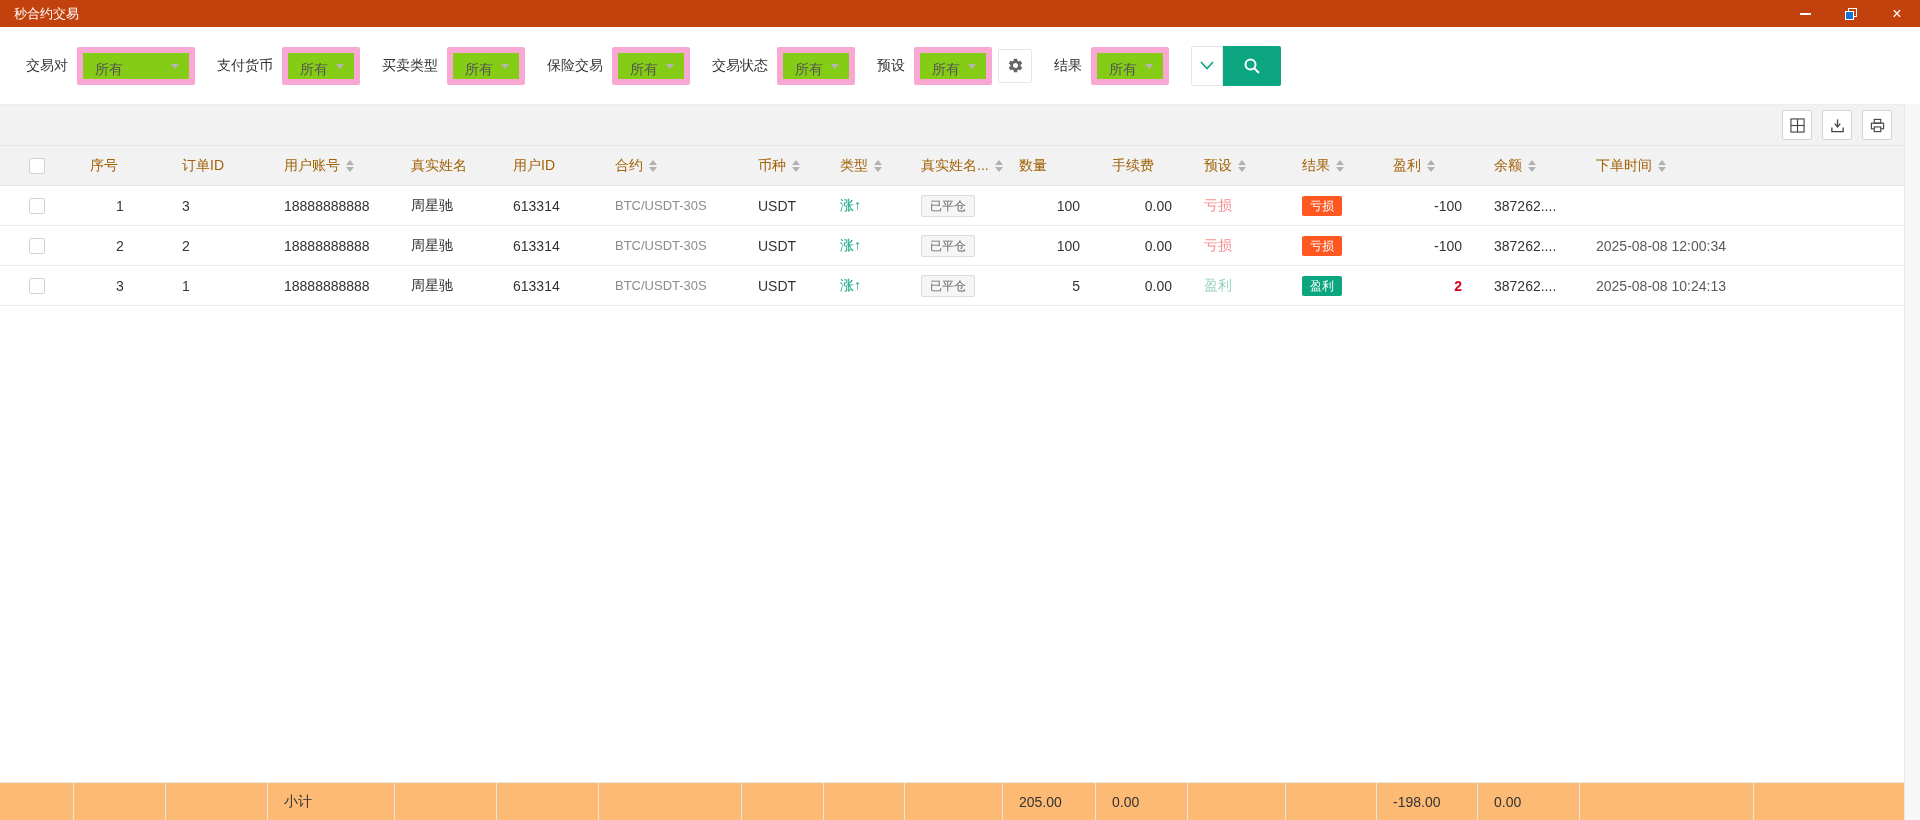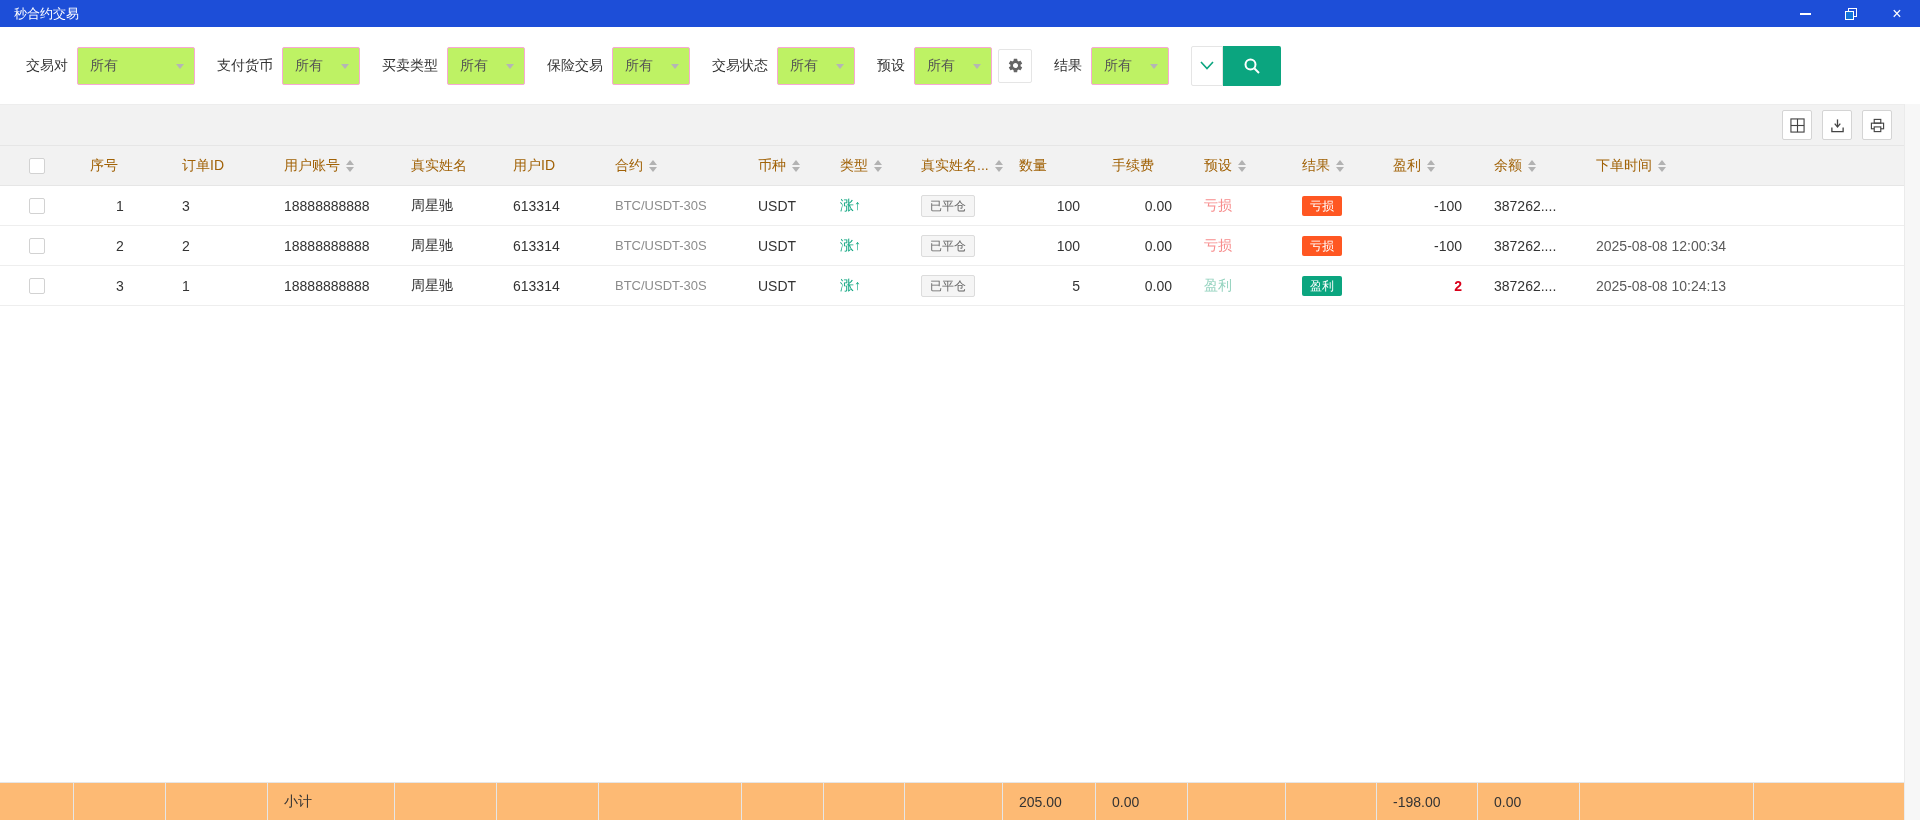--- a/index.html
+++ b/index.html
@@ -3,32 +3,32 @@
 <meta charset="utf-8">
 <style>
   * { box-sizing: border-box; }
   html,body { margin:0; padding:0; }
   body {
     width:1920px; height:820px; overflow:hidden; position:relative;
     background:#fff; color:#333;
     font-family:"Liberation Sans","DejaVu Sans",sans-serif; font-size:14px;
   }
   
-  .titlebar { height:27px; background:#1d4ed8; display:flex; align-items:center; color:#fff; }
+  .titlebar { height:27px; background:#c2410c; display:flex; align-items:center; color:#fff; }
   .titlebar .title { padding-left:14px; font-size:13px; }
   .win-controls { margin-left:auto; display:flex; height:100%; }
   .win-btn { width:46px; height:100%; display:flex; align-items:center; justify-content:center; cursor:pointer; }
   .min-bar { display:inline-block; width:11px; height:2px; background:#fff; }
   .close-x { font-size:16px; line-height:1; }
   
   .filterbar { height:77px; display:flex; align-items:center; padding-left:26px; background:#fff; }
   .fgroup { display:flex; align-items:center; margin-right:22px; }
   .flabel { margin-right:9px; white-space:nowrap; color:#333; }
-  .fselect { position:relative; width:78px; height:38px; border:1px solid #f9a8d4; border-radius:2px;
-             background:#bef264; display:flex; align-items:center; padding:0 24px 0 12px; color:#555; cursor:pointer; }
+  .fselect { position:relative; width:78px; height:38px; border:6px solid #f9a8d4; border-radius:2px;
+             background:#84cc16; display:flex; align-items:flex-end; padding:0 24px 0 12px; color:#555; cursor:pointer; }
   .fselect.wide { width:118px; }
   .caret { position:absolute; right:10px; top:50%; margin-top:-2px; width:0; height:0;
            border-left:4px solid transparent; border-right:4px solid transparent; border-top:5px solid #b5b5b5; }
   .gear-btn { width:34px; height:34px; margin-left:6px; border:1px solid #e5e5e5; border-radius:2px;
               background:#fff; display:flex; align-items:center; justify-content:center; cursor:pointer; padding:0; }
   .chev-btn { width:32px; height:40px; border:1px solid #e5e5e5; border-radius:2px 0 0 2px; background:#fff;
               display:flex; align-items:center; justify-content:center; cursor:pointer; padding:0; }
   .search-btn { width:58px; height:40px; border:none; border-radius:0 2px 2px 0; background:#0ba57f;
                 display:flex; align-items:center; justify-content:center; cursor:pointer; padding:0; }
   

